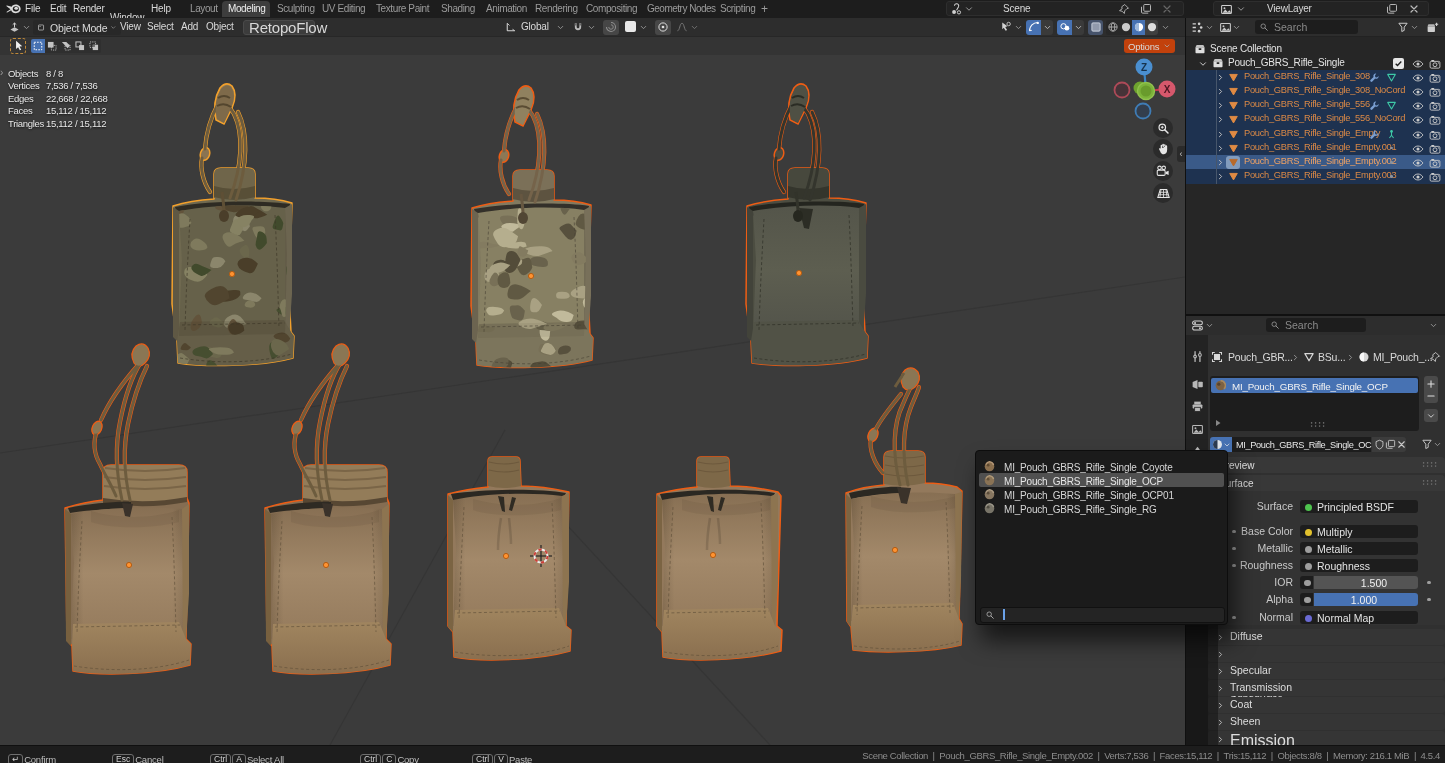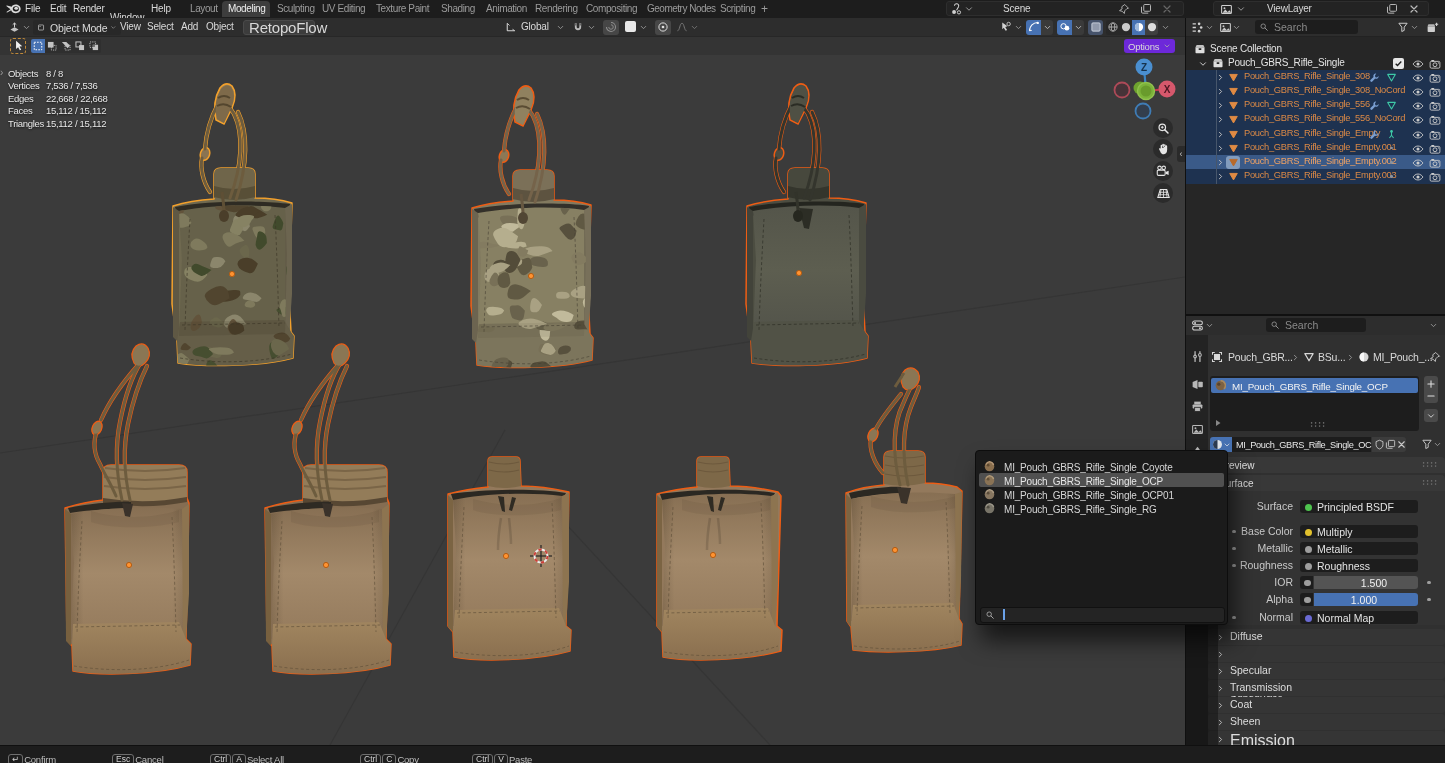--- a/index.html
+++ b/index.html
@@ -336,21 +336,21 @@
       <rect x="1.5" y="1.5" width="8" height="8" fill="none" stroke="currentColor" stroke-width="1.6"></rect>
       <rect x="6.5" y="6.5" width="8" height="8" fill="currentColor"></rect>
     </svg>
   <div class="abs" style="left:87px;top:2px;width:14px;height:14px;background:#2f2f2f;border-radius:0 2px 2px 0;"></div>
   <svg class="abs" style="left:89px;top:4px;color:#c4c4c4" width="10" height="10" viewBox="0 0 16 16">
       <rect x="1.5" y="1.5" width="9" height="9" fill="none" stroke="currentColor" stroke-width="1.4" stroke-dasharray="2 1.6"></rect>
       <rect x="6" y="6" width="8.5" height="8.5" fill="currentColor"></rect>
       <rect x="6" y="6" width="3.5" height="3.5" fill="#6d6d6d"></rect>
     </svg>
 
-  <div class="abs row" style="left:1124px;top:2px;height:14px;background:#6d28d9;border-radius:3px;padding:0 4px;">
+  <div class="abs row" style="left:1124px;top:2px;height:14px;background:#c2410c;border-radius:3px;padding:0 4px;">
     <span class="tx" style="font-size:9.5px;">Options</span>
     <svg width="8" height="8" viewBox="0 0 16 16" style="color:#aaa;margin-left:4px">
         <use href="#i-chd"></use>
       </svg>
   </div>
 </div>
 
 <div class="abs" id="viewport" style="left:0;top:55px;width:1185px;height:690px;background:#3b3b3b;overflow:hidden;">
 <svg width="1185" height="690" viewBox="0 0 1185 690">
  <defs>
@@ -1218,20 +1218,21 @@
   <div class="abs" style="left:0;top:300px;width:32px;height:129px;background:rgba(10,10,10,0.42);"></div>
 </div>
 
 <div class="abs" id="status" style="left:0;top:745px;width:1445px;height:18px;background:#1d1d1d;border-top:1px solid #101010;box-sizing:border-box;">
   <style>.kb{display:inline-block;border:1px solid #6f6f6f;border-radius:3px;color:#cfcfcf;font-size:8.5px;line-height:9px;padding:0 3px;height:9px;margin-right:1px;vertical-align:1px;} .kl{color:#bdbdbd;font-size:9.5px;letter-spacing:-0.2px;margin-right:8px;}</style>
   <div class="abs" style="left:8px;top:2.5px;white-space:nowrap;"><span class="kb">↵</span><span class="kl">Confirm</span></div>
   <div class="abs" style="left:112px;top:2.5px;white-space:nowrap;"><span class="kb">Esc</span><span class="kl">Cancel</span></div>
   <div class="abs" style="left:210px;top:2.5px;white-space:nowrap;"><span class="kb">Ctrl</span><span class="kb">A</span><span class="kl">Select All</span></div>
   <div class="abs" style="left:360px;top:2.5px;white-space:nowrap;"><span class="kb">Ctrl</span><span class="kb">C</span><span class="kl">Copy</span></div>
   <div class="abs" style="left:472px;top:2.5px;white-space:nowrap;"><span class="kb">Ctrl</span><span class="kb">V</span><span class="kl">Paste</span></div>
+  <div class="abs" style="right:5px;top:4px;color:#8d8d8d;font-size:9.5px;letter-spacing:-0.35px;white-space:nowrap;">Scene Collection&nbsp; | &nbsp;Pouch_GBRS_Rifle_Single_Empty.002&nbsp; | &nbsp;Verts:7,536&nbsp; | &nbsp;Faces:15,112&nbsp; | &nbsp;Tris:15,112&nbsp; | &nbsp;Objects:8/8&nbsp; | &nbsp;Memory: 216.1 MiB&nbsp; | &nbsp;4.5.4</div>
 </div>
 
 <div class="abs" id="popup" style="left:975px;top:450px;width:253px;height:175px;background:#1b1b1b;border:1px solid #0d0d0d;border-radius:4px;box-shadow:6px 16px 22px rgba(0,0,0,.6);box-sizing:border-box;z-index:50;">
   <div class="abs" style="left:3px;top:22px;width:245px;height:14px;background:#505050;border-radius:2px;"></div>
   <svg class="abs" style="left:8px;top:10px" width="11" height="11" viewBox="0 0 16 16">
       <circle cx="8" cy="8" r="7" fill="#8a6f4e"></circle>
       <path d="M3 5a7 7 0 0 1 5-4 7 7 0 0 1 6 5" stroke="#b59877" stroke-width="2" fill="none"></path>
       <circle cx="6" cy="6" r="2" fill="#5e4930"></circle>
     </svg>
   <svg class="abs" style="left:8px;top:24px" width="11" height="11" viewBox="0 0 16 16">

